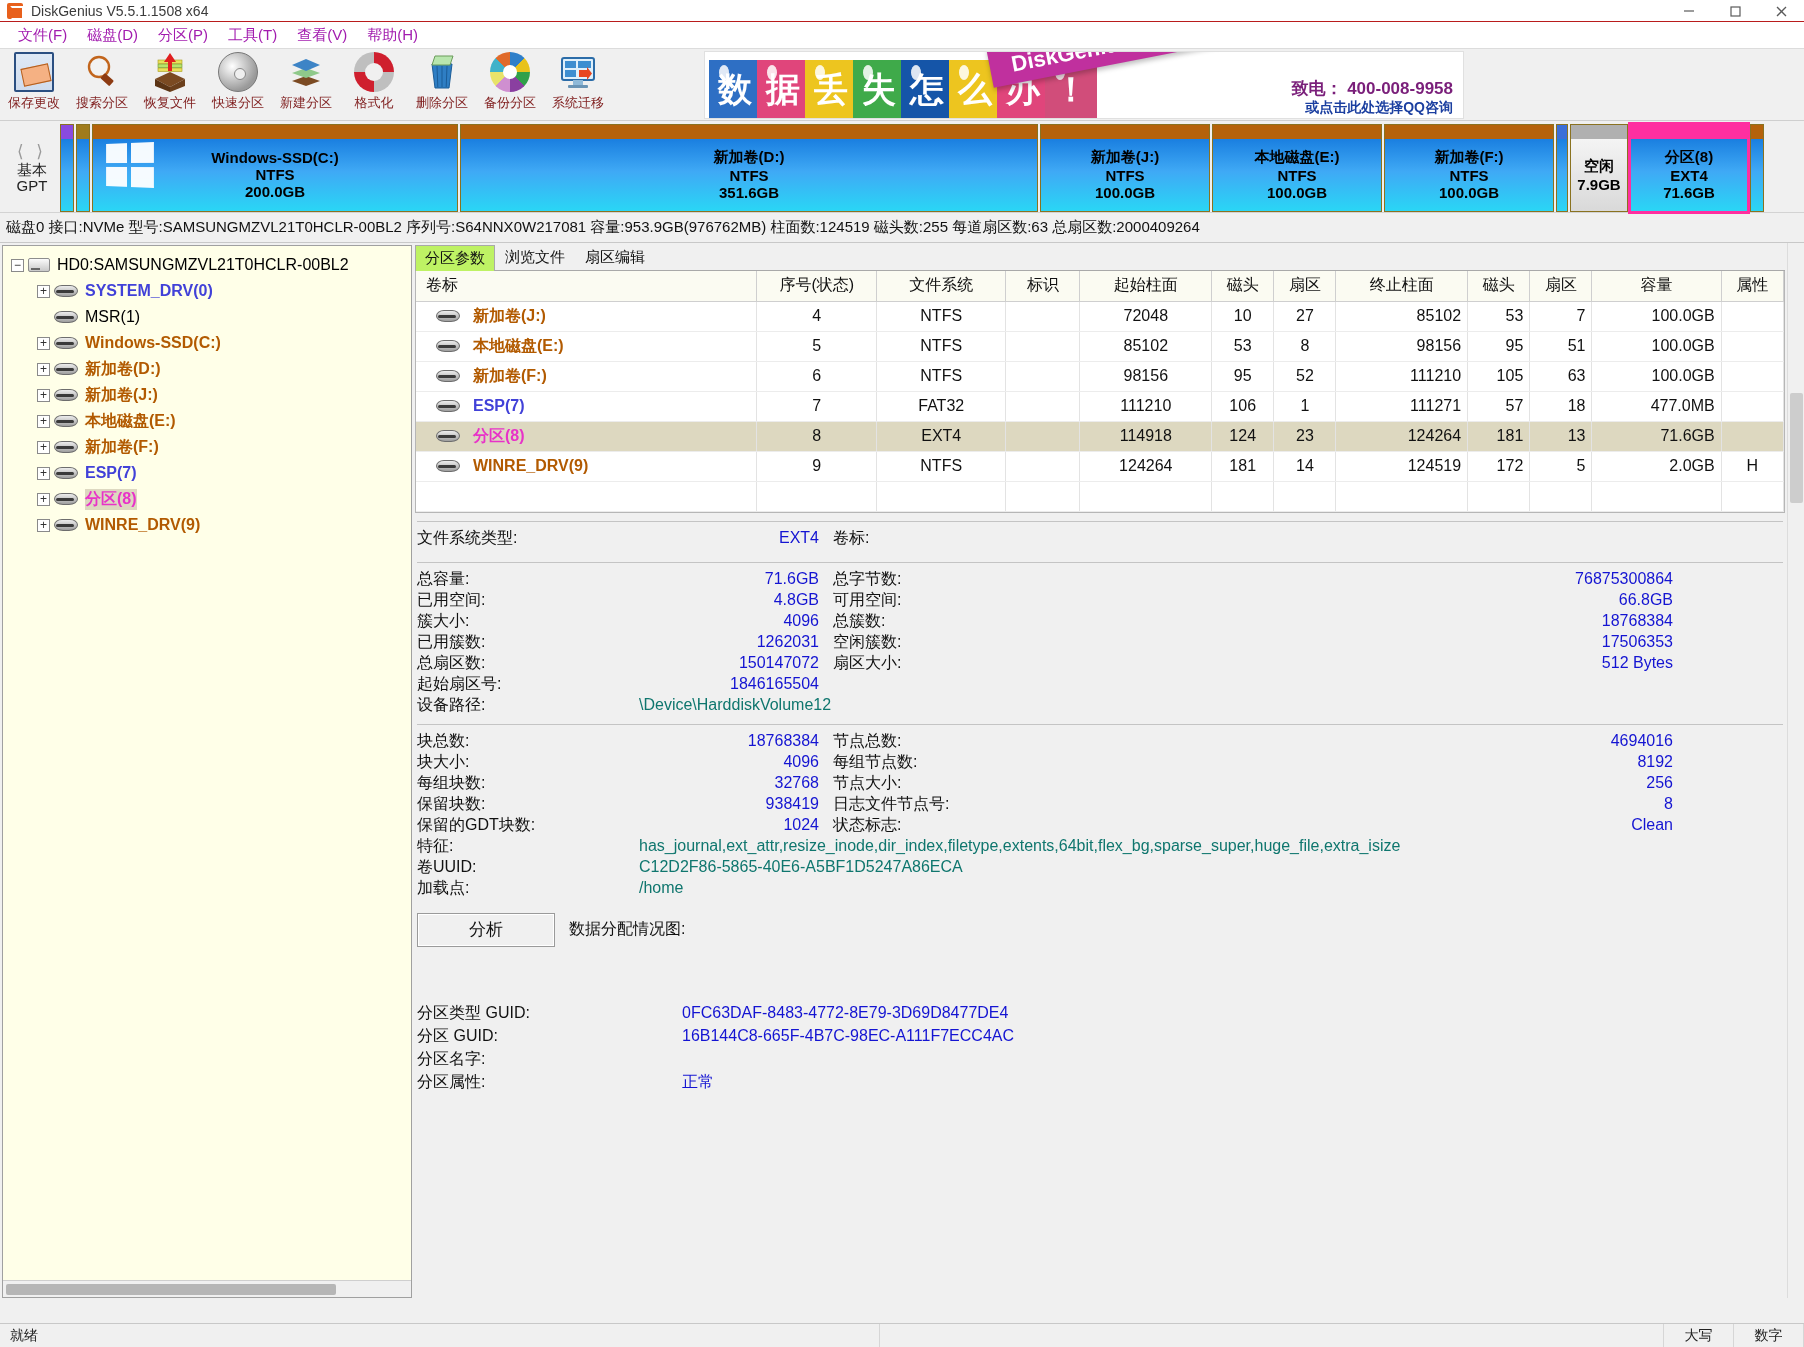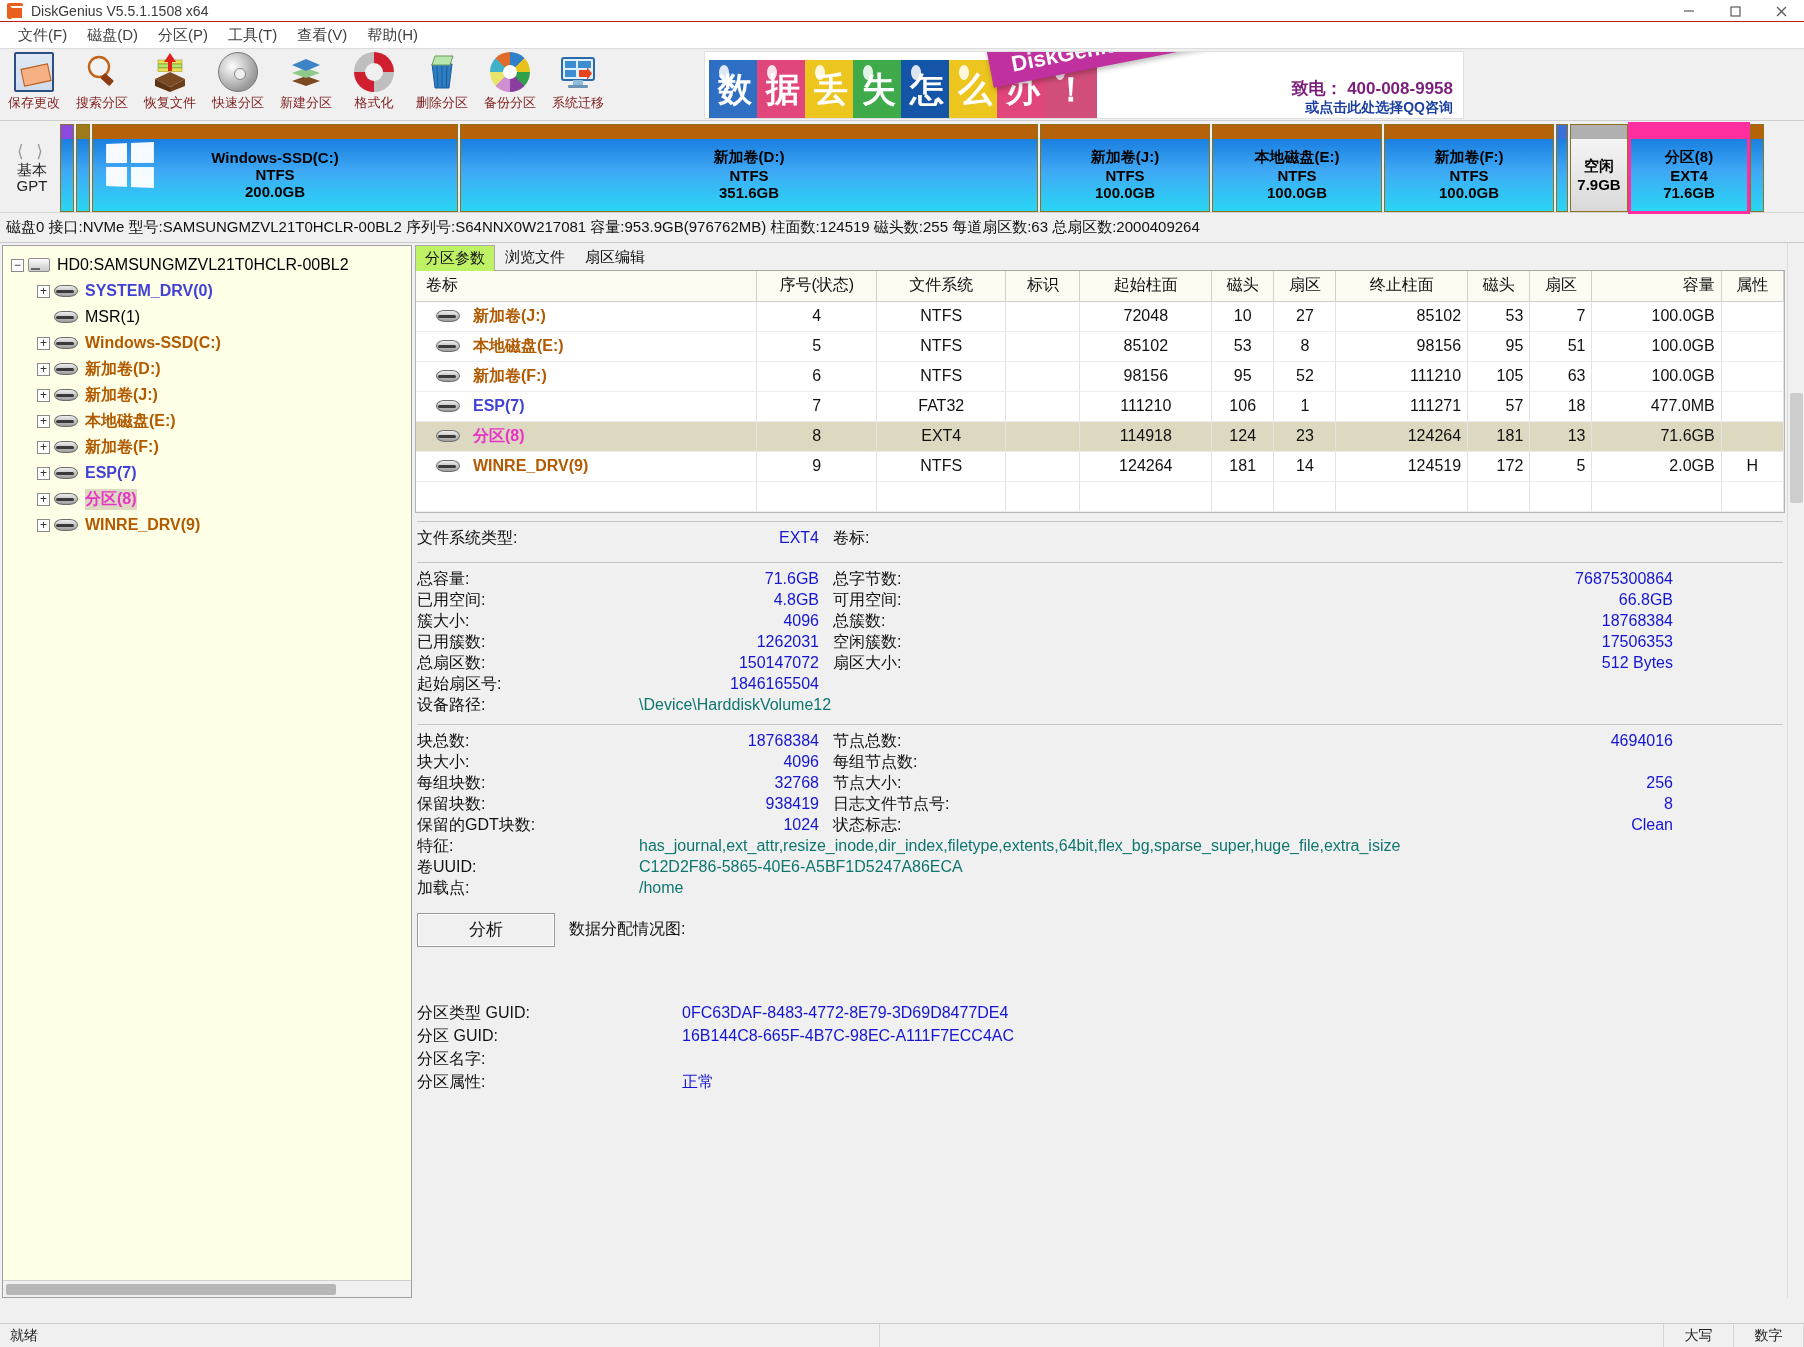--- a/index.html
+++ b/index.html
@@ -33,21 +33,21 @@
     color:#5a5a5a; font-size:13px;
   }
   .win-btn svg{display:block}
 
   
   .menubar{
     height:27px; background:#ffffff; display:flex; align-items:center;
     padding-left:8px; border-bottom:1px solid #dcdcdc;
   }
   .menu-item{
-    padding:3px 10px; font-size:15px; color:#404040; cursor:default;text-align:center;
+    padding:3px 10px; font-size:15px; color:#a21caf; cursor:default;text-align:center;
   }
 
   
   .toolbar{
     height:72px; background:#f0f0f0; display:flex; align-items:flex-start;
     border-bottom:1px solid #cfcfcf; position:relative; overflow:hidden;
   }
   .tool-btn{
     width:68px; height:66px; display:flex; flex-direction:column;
     align-items:center; justify-content:flex-start; padding-top:3px;
@@ -619,21 +619,21 @@
             <th style="text-align:left;padding-left:10px">卷标</th>
             <th>序号(状态)</th>
             <th>文件系统</th>
             <th>标识</th>
             <th>起始柱面</th>
             <th>磁头</th>
             <th>扇区</th>
             <th>终止柱面</th>
             <th>磁头</th>
             <th>扇区</th>
-            <th style="text-align:right">容量</th>
+            <th style="text-align:center">容量</th>
             <th>属性</th>
           </tr>
         </thead>
         <tbody>
           <tr>
             <td>
                 <span class="cell-vol">
                   <span class="vol-ico"></span>
                   <span class="t-lbl c-orange">新加卷(J:)</span>
                 </span>
@@ -820,20 +820,21 @@
       <div class="drow">
         <span class="dlabel">块总数:</span>
         <span class="dval r">18768384</span>
         <span class="dlabel2">节点总数:</span>
         <span class="dval2">4694016</span>
       </div>
       <div class="drow">
         <span class="dlabel">块大小:</span>
         <span class="dval r">4096</span>
         <span class="dlabel2">每组节点数:</span>
+        <span class="dval2">8192</span>
       </div>
       <div class="drow">
         <span class="dlabel">每组块数:</span>
         <span class="dval r">32768</span>
         <span class="dlabel2">节点大小:</span>
         <span class="dval2">256</span>
       </div>
       <div class="drow">
         <span class="dlabel">保留块数:</span>
         <span class="dval r">938419</span>

